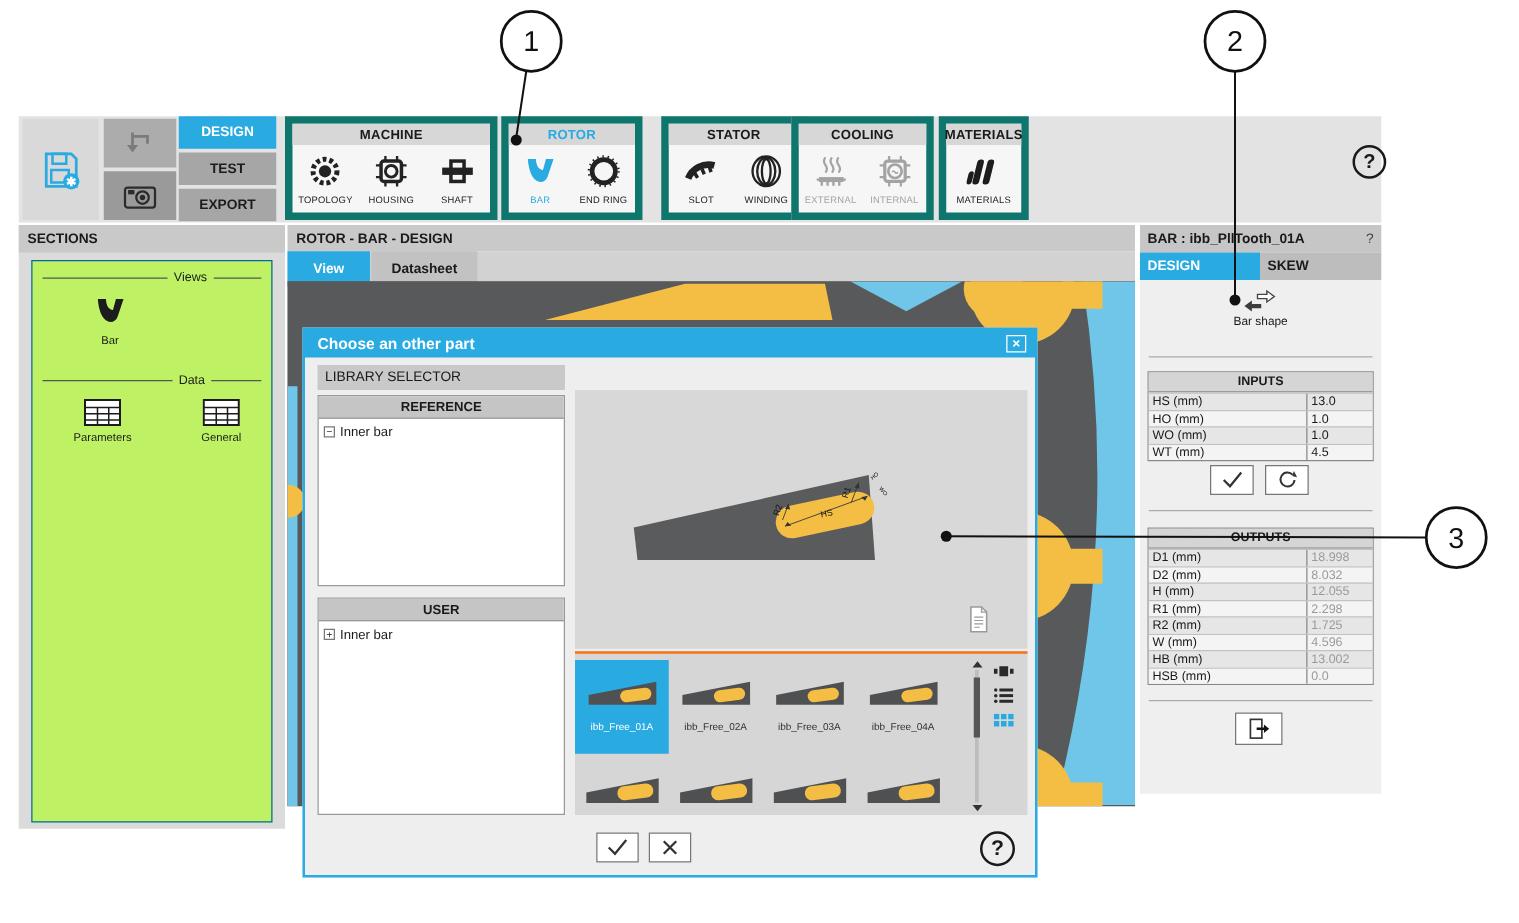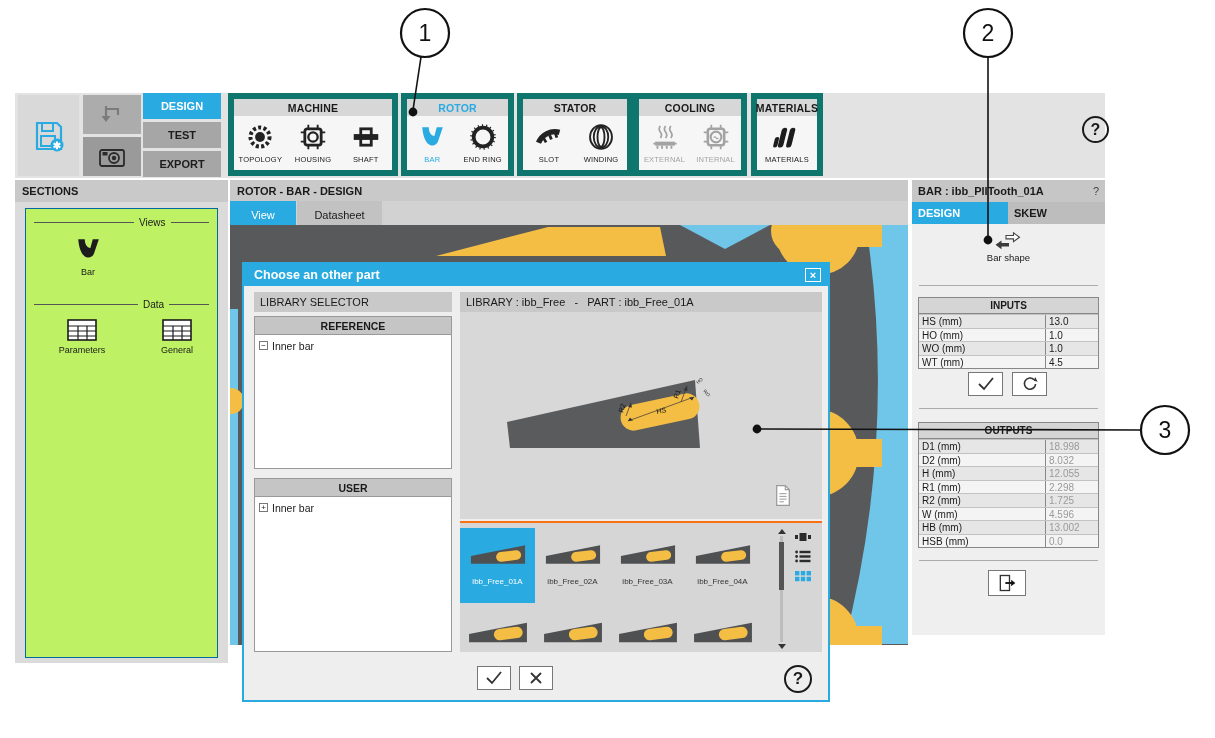--- a/index.html
+++ b/index.html
@@ -32,21 +32,21 @@
   #sidebar-panel{position:absolute;left:10px;top:28px;width:193px;height:450px;background:#bef264;border:1px solid #0369a1}
   .sep{position:absolute;left:8px;right:8px;display:flex;align-items:center;gap:5px;font-size:10px}
   .sep .l1{flex:2.6;height:1px;background:#555}
   .sep .l2{flex:1;height:1px;background:#555}
   .sec-item{position:absolute;display:flex;flex-direction:column;align-items:center}
   .sec-item .lbl{font-size:9px;margin-top:4px}
 
   
   #main-title{left:230px;top:180px;width:678px;height:21px;background:#C9C9C9;display:flex;align-items:center;font-size:11px;font-weight:bold;padding-left:7px}
   #main-tabs{left:230px;top:201px;width:678px;height:24px;background:#D2D2D2}
-  .mtab{position:absolute;top:0;height:28px;display:flex;align-items:center;justify-content:center;font-size:11px;font-weight:normal;background:#C2C2C2}
+  .mtab{position:absolute;top:0;height:28px;display:flex;align-items:center;justify-content:center;font-size:11px;font-weight:bold;background:#C2C2C2}
   .mtab.active{background:#29ABE2;color:#fff}
   #canvas{left:230px;top:225px;width:678px;height:420px;background:#58595B;overflow:hidden}
 
   
   #dialog{left:242px;top:262px;width:588px;height:440px;background:#EEEEEE;border:2px solid #29ABE2;z-index:10}
   #dialog-header{height:22px;background:#29ABE2;display:flex;align-items:center;color:#fff;font-size:12.5px;font-weight:bold;padding-left:10px;position:relative}
   #dialog-close{position:absolute;right:7px;top:4px;width:16px;height:14px;border:1.5px solid #fff;color:#fff;font-size:11px;line-height:11px;display:flex;align-items:center;justify-content:center;font-weight:bold}
   .dlg-bar{position:absolute;height:20px;background:#C9C9C9;display:flex;align-items:center;font-size:11px;font-weight:normal;padding-left:6px}
   .libbox{position:absolute;left:10px;width:198px;border:1px solid #999;background:#fff}
   .libbox .hd{height:18px;background:#C5C5C5;border-bottom:1px solid #999;display:flex;align-items:center;justify-content:center;font-size:10.5px;font-weight:bold}
@@ -170,21 +170,21 @@
       <div class="titem">
         <svg width="28" height="28" viewBox="0 0 24 24">
           <circle cx="12" cy="12" r="8" fill="none" stroke="#222" stroke-width="3.2"></circle>
           <circle cx="12" cy="12" r="10.2" fill="none" stroke="#222" stroke-width="1.6" stroke-dasharray="1 2.6"></circle>
         </svg>
         <span class="lbl">END RING</span>
       </div>
     </div>
   </div>
 
-  <div class="grp" style="left:502px;width:116px">
+  <div class="grp" style="left:514px;width:116px">
     <div class="grp-h">STATOR</div>
     <div class="grp-b">
       <div class="titem">
         <svg width="28" height="28" viewBox="0 0 24 24">
           <path d="M3 17 A 15 15 0 0 1 21 8" fill="none" stroke="#222" stroke-width="4.6"></path>
           <path d="M7.5 13.2 l2 3.4 M12.5 10.4 l1.6 3.6 M17.5 8.8 l1.2 3.8" stroke="#222" stroke-width="2.4"></path>
         </svg>
         <span class="lbl">SLOT</span>
       </div>
       <div class="titem">
@@ -333,21 +333,20 @@
   <div class="libbox" style="top:214px;height:174px">
     <div class="hd">USER</div>
     <div class="tree">
       <div class="troot">
         <span class="expander">+</span>
         <span>Inner bar</span>
       </div>
     </div>
   </div>
 
-  <div class="dlg-bar" style="left:216px;top:28px;width:362px;white-space:pre">LIBRARY : ibb_Free   -   PART : ibb_Free_01A</div>
 
   <div id="preview">
     <svg width="362" height="207" viewBox="0 0 362 207">
       <polygon points="47,110 50,136 240,136 235,68" fill="#5A5B5D"></polygon>
       <rect x="160" y="87" width="80" height="26" rx="13" transform="rotate(-12 200 100)" fill="#F4BE45"></rect>
       <line x1="168" y1="109" x2="234" y2="85" stroke="#333" stroke-width="0.7"></line>
       <path d="M168 109 l5 -0.5 -3 -3 Z M234 85 l-5 0.5 3 3 Z" fill="#333"></path>
       <line x1="166" y1="104" x2="171" y2="91" stroke="#333" stroke-width="0.7"></line>
       <path d="M171 91 l-3 4 4 0.5 Z" fill="#333"></path>
       <line x1="221" y1="90" x2="227" y2="74" stroke="#333" stroke-width="0.7"></line>

